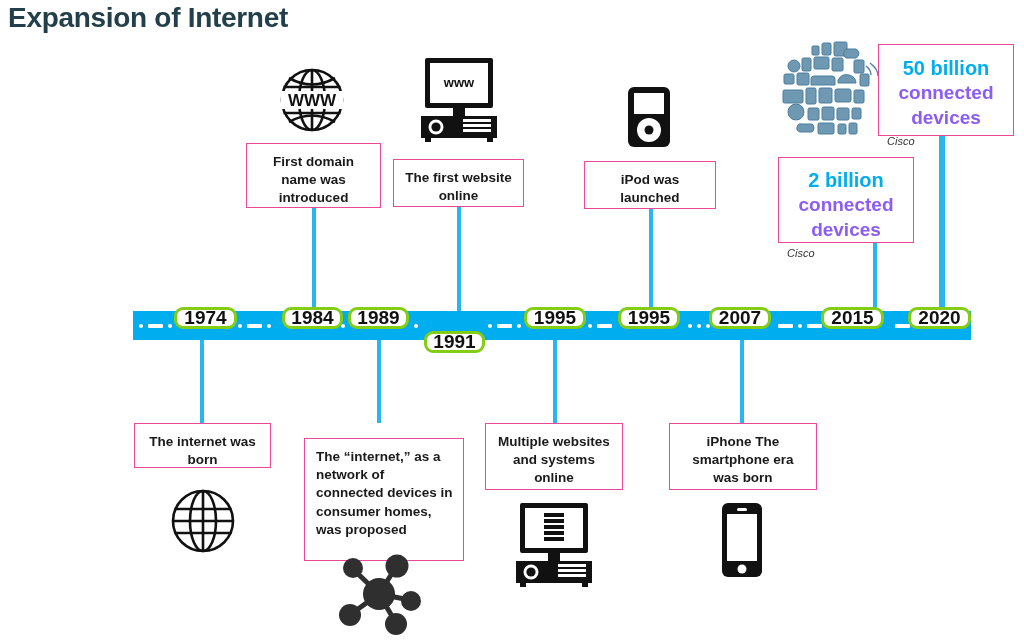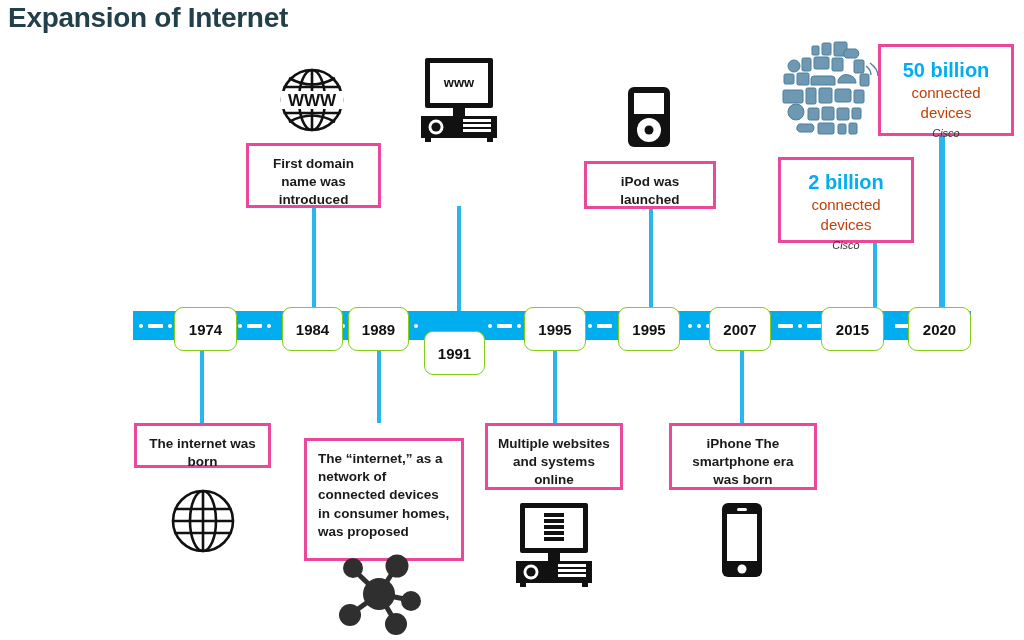--- a/index.html
+++ b/index.html
@@ -61,74 +61,74 @@
     display: block;
     width: 4px;
     height: 4px;
     background: #ffffff;
     border-radius: 50%;
   }
 
   .year-pill {
     position: absolute;
     top: 307px;
-    height: 44px;
-    background: #ffffff;
-    border: 1px solid #84cc16;
+    height: 22px;
+    background: #ffffff;
+    border: 3px solid #84cc16;
     border-radius: 9px;
     display: flex;
     align-items: center;
     justify-content: center;
-    font-size: 15px;
+    font-size: 19px;
     font-weight: 700;
     color: #111111;
     box-sizing: border-box;
   }
 
   
   .connector {
     position: absolute;
     background: #29b6f0;
     width: 4px;
   }
   .connector.thick { width: 6px; }
 
   
   .callout {
     position: absolute;
     box-sizing: border-box;
     background: #ffffff;
-    border: 3px solid #ec4899;
+    border: 1px solid #ec4899;
     font-size: 13.5px;
     font-weight: 700;
     color: #1a1a1a;
     line-height: 1.35;
     padding: 9px 8px;
     text-align: center;
   }
   .callout.align-left { text-align: left; padding-left: 11px; }
 
   .stat-num {
     display: block;
     color: #00aeef;
     font-size: 20px;
     font-weight: 700;
     line-height: 1.2;
     margin-bottom: 1px;
   }
   .stat-body {
     display: block;
-    font-size: 15px;
-    font-weight: 400;
-    color: #c2410c;
+    font-size: 19px;
+    font-weight: 700;
+    color: #8b5cf6;
     line-height: 1.3;
   }
   .stat-src {
     display: block;
-    text-align: center;
+    text-align: left;
     font-style: italic;
     font-weight: 400;
     font-size: 11px;
     color: #333333;
     margin-top: 4px;
   }
 
   
   .icon-box {
     position: absolute;
@@ -236,20 +236,21 @@
       <circle cx="19" cy="71" r="4.6" fill="#111"></circle>
       <g fill="#ffffff">
         <rect x="46" y="63" width="28" height="3"></rect>
         <rect x="46" y="68" width="28" height="3"></rect>
         <rect x="46" y="73" width="28" height="3"></rect>
       </g>
       <rect x="8" y="82" width="6" height="4" fill="#111"></rect>
       <rect x="70" y="82" width="6" height="4" fill="#111"></rect>
     </svg>
   </div>
+  <div class="callout" style="left:393px; top:159px; width:131px; height:48px;">The first website online</div>
 
   <div class="icon-box" style="left:624px; top:84px; width:50px; height:66px;">
     <svg width="46" height="64" viewBox="0 0 46 64">
       <rect x="2" y="2" width="42" height="60" rx="6" fill="#111"></rect>
       <rect x="8" y="8" width="30" height="21" fill="#ffffff"></rect>
       <circle cx="23" cy="45" r="12" fill="#ffffff"></circle>
       <circle cx="23" cy="45" r="4.5" fill="#111"></circle>
     </svg>
   </div>
   <div class="callout" style="left:584px; top:161px; width:132px; height:48px;">iPod was launched</div>

